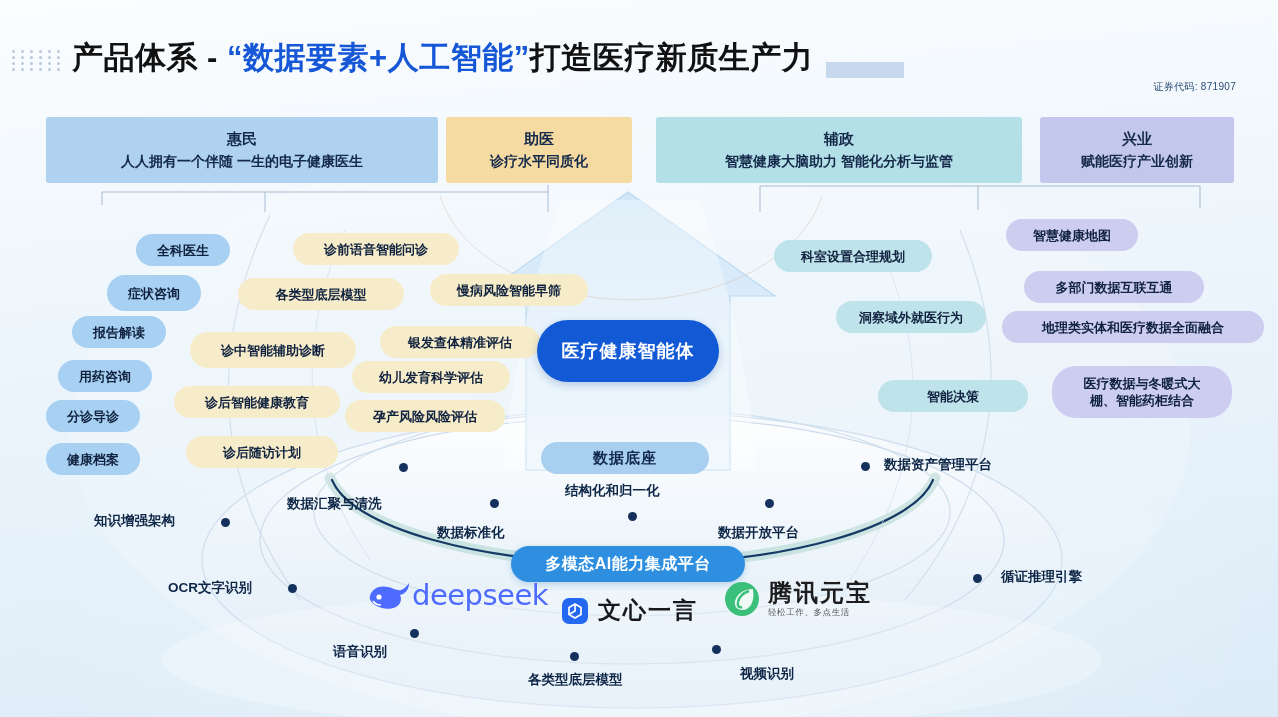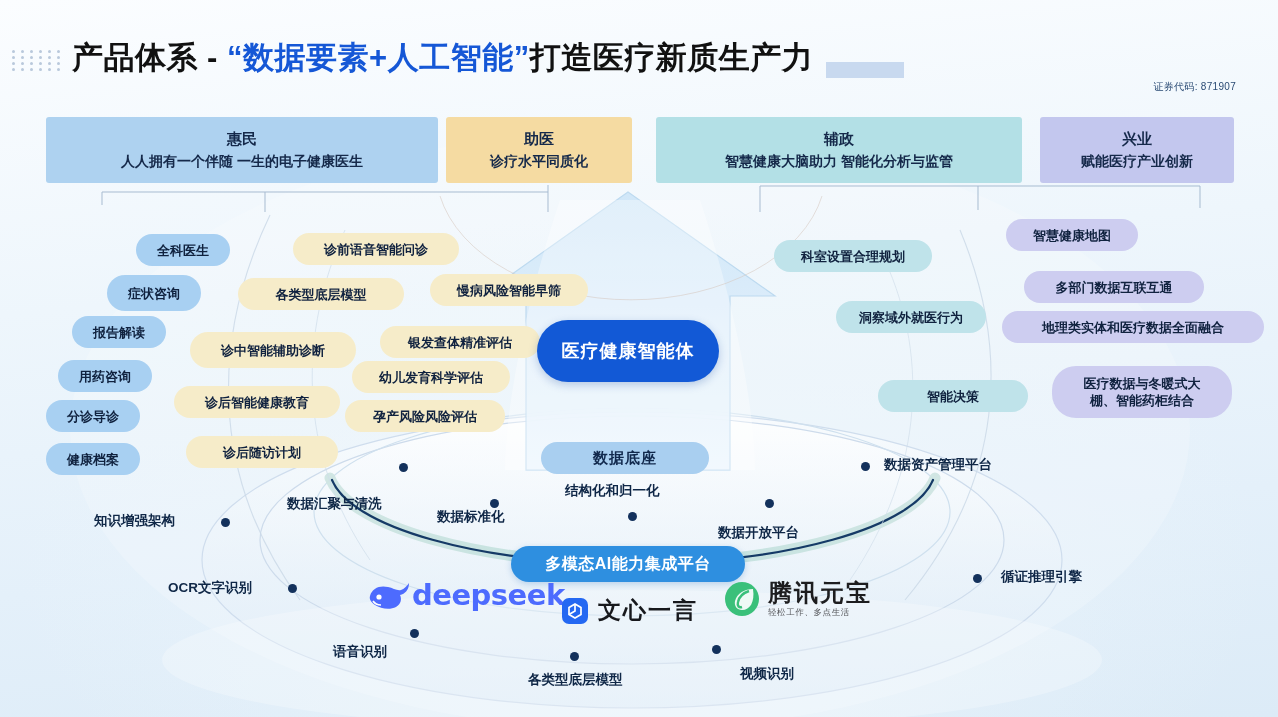--- a/index.html
+++ b/index.html
@@ -119,21 +119,21 @@
   }
   .ringdot {
     position: absolute; width: 9px; height: 9px; border-radius: 50%;
     background: #13315c;
   }
 
   
   .brand { position: absolute; display: flex; align-items: center; }
   .ds-text {
     font-size: 29px; color: #4d6bfe; letter-spacing: -0.5px;
-    font-family: "DejaVu Sans", sans-serif; font-weight: bold;
+    font-family: "DejaVu Sans", sans-serif; font-weight: normal;
   }
   .wx-text { font-size: 23px; color: #17181c; font-weight: bold; letter-spacing: 2px; }
   .ty-cn { font-size: 24px; color: #1d1d1f; font-weight: bold; letter-spacing: 2px; line-height: 26px; }
   .ty-sub { font-size: 8.5px; color: #55565a; letter-spacing: 0.6px; line-height: 12px; }
 </style>
 </head>
 <body>
 
 <div id="slide">
 
@@ -324,21 +324,21 @@
   <div class="base-pill">
     <span>数据底座</span>
   </div>
   <div class="mm-pill">
     <span>多模态AI能力集成平台</span>
   </div>
 
   <div id="ring-layer">
       <div class="ringlabel" style="left: 287px; top: 495px;"><span>数据汇聚与清洗</span></div>
       <div class="ringdot" style="left: 399px; top: 463px;"></div>
-      <div class="ringlabel" style="left: 437px; top: 508px;"><span>数据标准化</span></div>
+      <div class="ringlabel" style="left: 437px; top: 524px;"><span>数据标准化</span></div>
       <div class="ringdot" style="left: 490px; top: 499px;"></div>
       <div class="ringlabel" style="left: 565px; top: 482px;"><span>结构化和归一化</span></div>
       <div class="ringdot" style="left: 628px; top: 512px;"></div>
       <div class="ringlabel" style="left: 718px; top: 524px;"><span>数据开放平台</span></div>
       <div class="ringdot" style="left: 765px; top: 499px;"></div>
       <div class="ringlabel" style="left: 884px; top: 456px;"><span>数据资产管理平台</span></div>
       <div class="ringdot" style="left: 861px; top: 462px;"></div>
       <div class="ringlabel" style="left: 94px; top: 512px;"><span>知识增强架构</span></div>
       <div class="ringdot" style="left: 221px; top: 518px;"></div>
       <div class="ringlabel" style="left: 168px; top: 579px;"><span>OCR文字识别</span></div>

